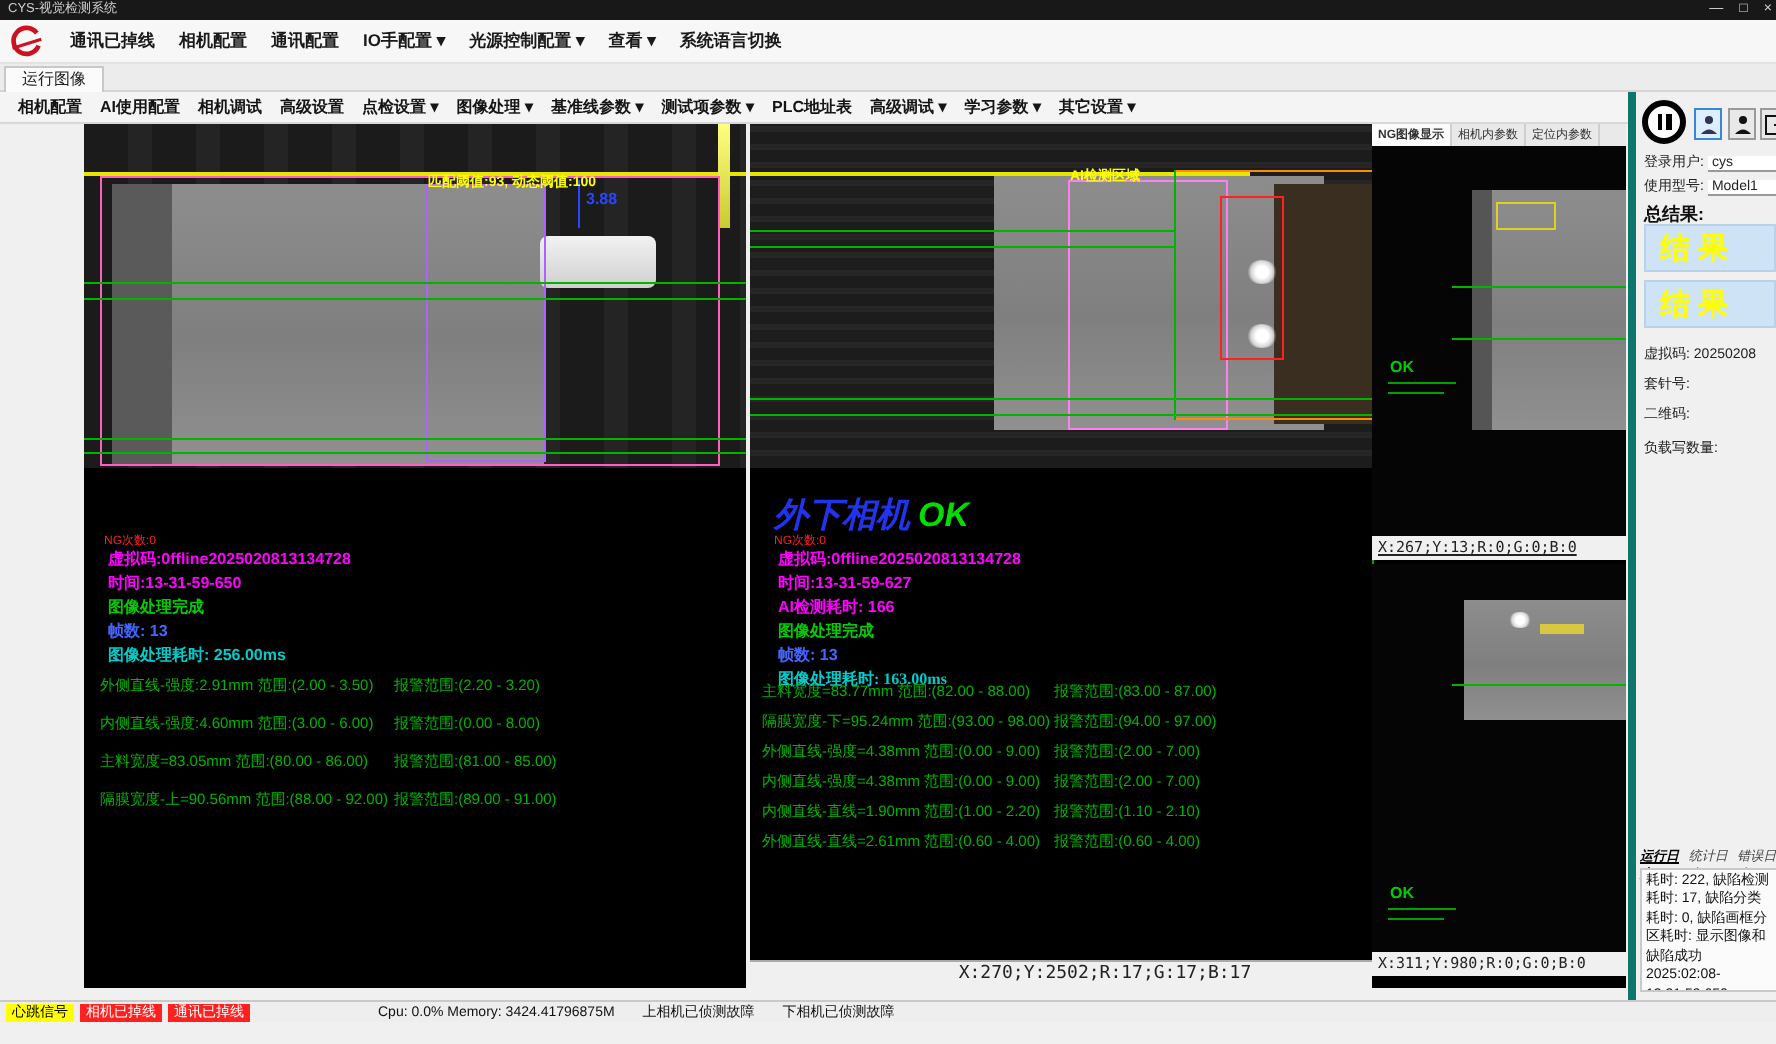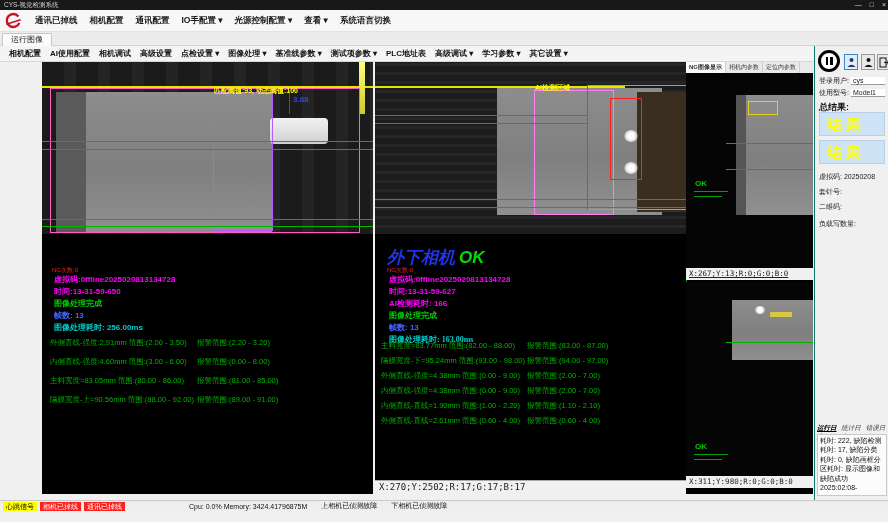--- a/index.html
+++ b/index.html
@@ -21,21 +21,21 @@
   .tabstrip { left:0; top:32px; width:888px; height:14px; background:#ececec; border-bottom:1px solid #d5d5d5; }
   .runtab { position:absolute; left:2px; top:1px; height:13px; padding:0 8px; background:#fbfbfb; border:1px solid #c8c8c8; border-bottom:none; font-size:8px; line-height:12px; color:#222; }
 
   
   .toolbar { left:0; top:46px; width:814px; height:16px; background:#f4f4f4; border-bottom:1px solid #d8d8d8; display:flex; align-items:center; }
   .toolbar .titem { font-size:8px; font-weight:bold; color:#151515; margin-left:9px; white-space:nowrap; }
 
   
   .campane { background:#000; overflow:hidden;margin-left:42px; }
   .cam-left { left:0; top:62px; width:331px; height:432px; }
-  .cam-mid  { left:333px; top:62px; width:351px; height:432px; }
+  .cam-mid  { left:333px; top:62px; width:351px; height:432px;text-align:center; }
   .scene { position:absolute; left:0; top:0; }
   .coordbar { position:absolute; left:0; bottom:0; height:14px; width:100%; background:#f0f0f0; border-top:1px solid #aaa; font-family:"DejaVu Sans Mono", monospace; font-size:9px; color:#222; line-height:13px; padding-left:4px; }
 
   .machine-bg { background:#1e1e1e; background-image:repeating-linear-gradient(90deg,#1b1b1b 0 22px,#242424 22px 34px); }
   .machine-bg-h { background:#202020; background-image:repeating-linear-gradient(0deg,#1c1c1c 0 6px,#262626 6px 9px); }
   .partgray { background:linear-gradient(180deg,#8d8d8d,#7f7f7f 55%,#909090); }
   .gline { background:#00b400; height:1px; }
   .vline { width:1px; }
   .flare { border-radius:50%; background:radial-gradient(circle,#ffffff 0 30%,#ffffffaa 55%,transparent 72%); }
 
@@ -56,21 +56,21 @@
   .thumbcol { left:686px; top:62px; width:127px; height:432px; background:#000; }
   .thumbtabs { position:absolute; left:0; top:0; width:127px; height:11px; background:#e9e9e9; display:flex; }
   .thumbtabs .ttab { font-size:6px; color:#333; padding:1px 3px 0 3px; border-right:1px solid #cfcfcf; white-space:nowrap; }
   .thumbtabs .ttab.active { background:#fbfbfb; font-weight:bold; }
   .thumbscene { position:absolute; left:0; width:127px; background:#050505; overflow:hidden; }
   .thumbcoord { position:absolute; left:0; width:127px; height:12px; background:#f0f0f0; font-family:"DejaVu Sans Mono", monospace; font-size:7.5px; color:#222; line-height:12px; padding-left:3px; }
   .okmini { color:#00cc00; font-size:8px; font-weight:bold; }
   .greenedge { position:absolute; width:1px; background:#00a000; }
 
   
-  .sidebar { left:814px; top:46px; width:74px; height:454px; background:#f0f0f0; border-left:1px solid #0f766e; }
+  .sidebar { left:814px; top:46px; width:74px; height:454px; background:#f0f0f0; border-left:4px solid #0f766e; }
   .pausebtn { position:absolute; left:3px; top:4px; width:22px; height:22px; border:3px solid #000; border-radius:50%; background:#fff; display:flex; align-items:center; justify-content:center; gap:2px; }
   .pausebtn i { display:block; width:2.5px; height:8px; background:#000; }
   .sqbtn { position:absolute; top:8px; width:14px; height:16px; background:#e8e8e8; border:1px solid #9a9a9a; display:flex; align-items:center; justify-content:center; }
   .sqbtn.sel { border:1px solid #3a86d4; background:#ddeeff; }
   .fieldrow { position:absolute; left:4px; font-size:7px; color:#222; white-space:nowrap; }
   .fieldrow .val { display:inline-block; border-bottom:1px solid #999; background:#fff; min-width:34px; padding:0 2px; margin-left:2px; }
   .totallbl { position:absolute; left:4px; font-size:9px; font-weight:bold; color:#111; }
   .resultbox { position:absolute; left:4px; width:66px; height:24px; background:#cfe3f6; border:1px solid #b9d2ea; color:#ffff00; font-size:15px; font-weight:bold; line-height:23px; padding-left:7px; letter-spacing:4px; }
   .logtabs { position:absolute; left:2px; width:70px; display:flex; gap:3px; font-size:6.5px; font-style:italic; color:#444; }
   .logtabs .lt.active { text-decoration:underline; color:#000; font-weight:bold; }

